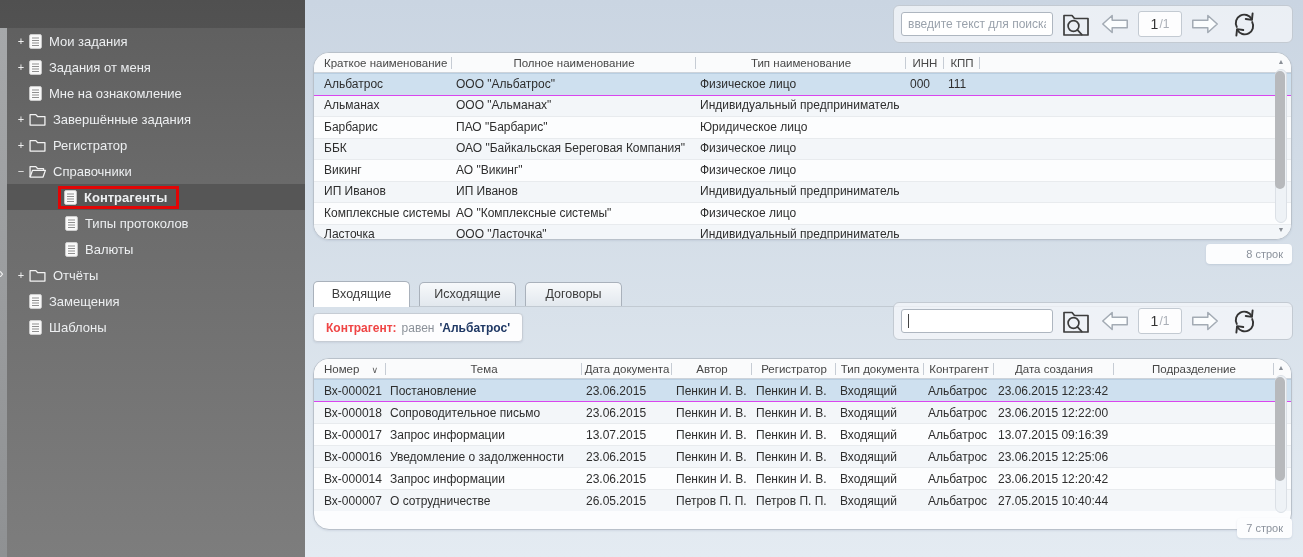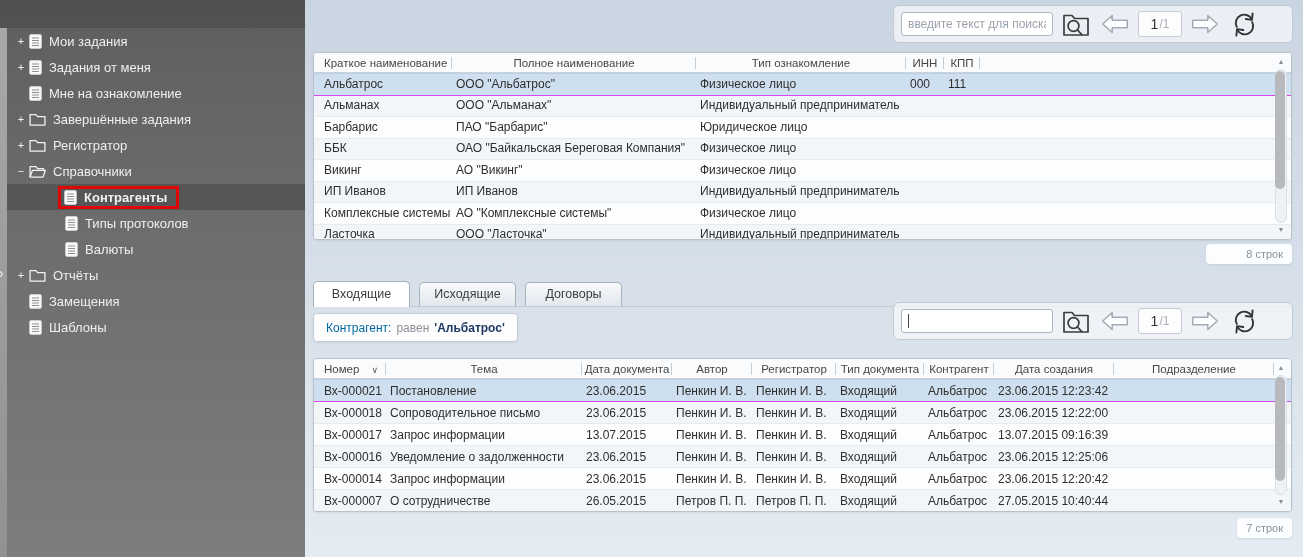--- a/index.html
+++ b/index.html
@@ -39,23 +39,23 @@
   .caret { position:absolute; left:7px; top:5px; width:1px; height:14px; background:#444; }
   .tb-btn { width:32px; height:32px; background:transparent; border:none; display:flex; align-items:center;
             justify-content:center; cursor:pointer; padding:0; }
   .pagebox { width:44px; height:26px; border:1px solid #c3cad2; border-radius:3px; background:#fdfdfe;
              display:flex; align-items:center; justify-content:center; gap:1px; }
   .page-cur { font-size:14px; color:#333; }
   .page-tot { font-size:12px; color:#a9aeb6; }
 
   
   .panel { position:absolute; left:8px; right:11px; background:#fcfdfe; border:1px solid #b9c1ca;
-           border-radius:4px; overflow:hidden; box-shadow:0 1px 2px rgba(80,100,130,.12); }
+           border-radius:16px; overflow:hidden; box-shadow:0 1px 2px rgba(80,100,130,.12); }
   .top-table { top:52px; height:188px; }
-  .bottom-table { top:358px; height:154px; }
+  .bottom-table { top:358px; height:172px; }
   .thead { display:grid; height:20px; align-items:center; background:#fafbfc; border-bottom:1px solid #cdd3da; padding-right:20px; }
   .tbody { }
   .t-top .thead, .t-top .tr { grid-template-columns:138px 244px 210px 38px 36px 1fr; }
   .t-bot .thead, .t-bot .tr { grid-template-columns:72px 196px 90px 80px 84px 88px 70px 120px 160px 1fr; }
   .th { position:relative; font-size:11.5px; color:#474747; text-align:center; white-space:nowrap; overflow:hidden; height:20px; line-height:20px; }
   .th:first-child { text-align:left; padding-left:10px; }
   .th:not(.filler)::after { content:""; position:absolute; right:0; top:4px; bottom:4px; width:1px; background:#c6ccd4; }
   .sort { font-size:9px; color:#5a5a5a; margin-left:12px; }
   .tr { display:grid; align-items:center; }
   .t-top .tr { height:21.5px; line-height:21.5px; }
@@ -88,21 +88,21 @@
               display:flex; gap:9px; align-items:flex-end; }
   .tab { width:97px; height:24px; border:1px solid #a9b1bb; border-bottom:none; border-radius:5px 5px 0 0;
          background:linear-gradient(180deg,#f7f9fb,#e2e8ee); text-align:center; line-height:23px;
          font-size:12.5px; color:#3c3c3c; cursor:pointer; }
   .tab.active { background:#fff; height:26px; margin-bottom:-1px; line-height:25px; position:relative; z-index:2; }
 
   
   .chip { position:absolute; left:8px; top:313px; height:29px; background:#fdfdfe; border:1px solid #c6ccd4;
           border-radius:4px; display:flex; align-items:center; gap:5px; padding:0 12px;
           box-shadow:0 1px 2px rgba(80,100,130,.12); font-size:12px; }
-  .chip-field { font-weight:normal; color:#0369a1; }
+  .chip-field { font-weight:bold; color:#ef4444; }
   .chip-op { color:#8b9199; }
   .chip-val { font-weight:bold; color:#1f3864; }
 
   svg { display:block; }
 </style>
 </head>
 <body>
 
 <aside class="sidebar">
   <div class="sidebar-topband"></div>
@@ -327,21 +327,21 @@
         <path d="M22 11.5 A8.4 8.4 0 0 1 6.6 19.6"></path>
         <polyline points="5.6,25.4 6.3,18.8 12.7,19.7"></polyline>
       </svg>
     </button>
   </div>
 
   <section class="panel top-table t-top">
     <div class="thead">
         <div class="th"><span class="th-label">Краткое наименование</span></div>
         <div class="th"><span class="th-label">Полное наименование</span></div>
-        <div class="th"><span class="th-label">Тип ознакомление</span></div>
+        <div class="th"><span class="th-label">Тип наименование</span></div>
         <div class="th"><span class="th-label">ИНН</span></div>
         <div class="th"><span class="th-label">КПП</span></div>
         <div class="th filler"></div>
       </div>
     <div class="tbody">
         <div class="tr selected">
           <div class="td">Альбатрос</div>
           <div class="td">ООО "Альбатрос"</div>
           <div class="td">Физическое лицо</div>
           <div class="td">000</div>

